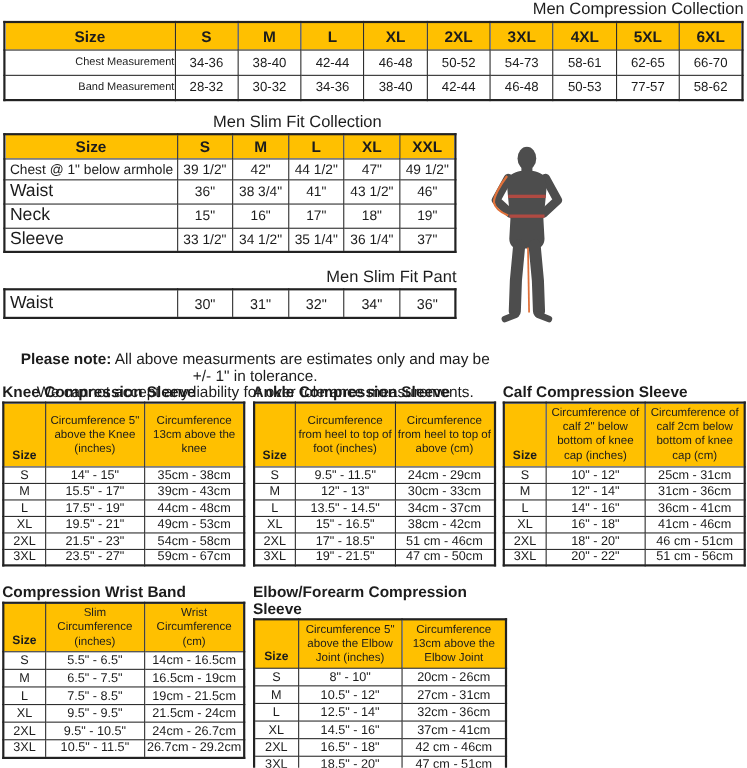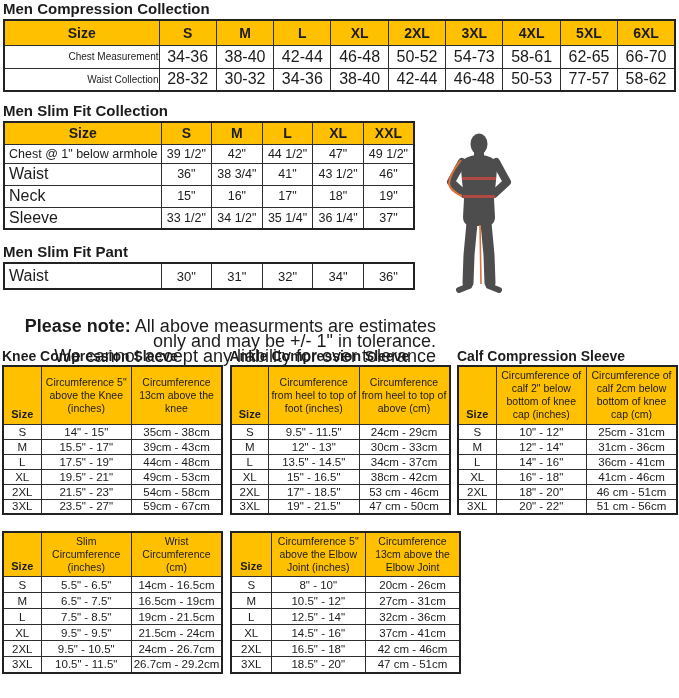--- a/index.html
+++ b/index.html
@@ -8,43 +8,43 @@
     position:relative;width:679px;height:698px;overflow:hidden;
     font-family:"Liberation Sans",sans-serif;color:#1c1c1c;
     --header-bg:#FFC000;--border:#2e2e2e;--fig-body:#4d4d4d;
     --fig-red:#b04a42;--fig-orange:#e0713a;
   }
   .abs{position:absolute}
   table{border-collapse:collapse;table-layout:fixed;background:#fff}
   th,td{border:1px solid var(--border);text-align:center;vertical-align:middle;overflow:hidden;white-space:nowrap}
   thead th{background:var(--header-bg);font-weight:bold}
   table{border:2px solid #222}
-  .tbl-title{font-weight:bold;text-align:left;font-size:15px;line-height:16px;margin-bottom:2px}
+  .tbl-title{font-weight:normal;text-align:right;font-size:15px;line-height:16px;margin-bottom:2px}
 
   
   #sec1{left:3px;top:1px;width:673px}
   .t1{width:673px}
   .t1 th{height:25px;font-size:14px}
-  .t1 td{height:23px;font-size:16px}
+  .t1 td{height:23px;font-size:12px}
   .t1 .row-label{text-align:right;padding-left:4px;font-size:10px}
 
   #sec2{left:3px;top:103px;width:344px}
   .t2{width:412px}
   .t2 th{height:22px;font-size:14px}
   .t2 td{height:22px;font-size:12.5px}
   .t2 .row-label{text-align:left;padding-left:4px;font-size:16px}
   .t2 tbody tr:first-child td{height:19px}
   .t2 tbody tr:first-child .row-label{font-size:12.5px}
 
   #sec3{left:3px;top:244px;width:412px}
   .t3{width:412px}
   .t3 td{height:26px;font-size:13px}
   .t3 .row-label{text-align:left;padding-left:4px;font-size:16px}
 
-  #note{left:4px;top:319px;width:432px;text-align:right;font-size:18px;line-height:15px}
+  #note{left:16px;top:319px;width:432px;text-align:center;font-size:14px;line-height:15px}
   #note b{font-weight:bold}
 
   
   .small-title{font-size:14px;font-weight:bold;line-height:15px;margin-bottom:1px}
   .small{width:100%}
   .small th{font-size:10.5px;font-weight:normal;line-height:13px;white-space:normal;padding:2px 1px}
   .small th.size-th{font-weight:bold;vertical-align:bottom;font-size:11px;padding-bottom:3px}
   .small td{font-size:11.5px}
   #row1{left:2px;top:349px;width:676px;display:flex;justify-content:space-between}
   #row1 .small-tbl{width:221px}
@@ -98,21 +98,21 @@
           <td>38-40</td>
           <td>42-44</td>
           <td>46-48</td>
           <td>50-52</td>
           <td>54-73</td>
           <td>58-61</td>
           <td>62-65</td>
           <td>66-70</td>
         </tr>
         <tr>
-          <td class="row-label">Waist Collection</td>
+          <td class="row-label">Band Measurement</td>
           <td>28-32</td>
           <td>30-32</td>
           <td>34-36</td>
           <td>38-40</td>
           <td>42-44</td>
           <td>46-48</td>
           <td>50-53</td>
           <td>77-57</td>
           <td>58-62</td>
         </tr>
@@ -291,21 +291,21 @@
             <td>34cm - 37cm</td>
           </tr>
           <tr>
             <td class="size-cell">XL</td>
             <td>15" - 16.5"</td>
             <td>38cm - 42cm</td>
           </tr>
           <tr>
             <td class="size-cell">2XL</td>
             <td>17" - 18.5"</td>
-            <td>53 cm - 46cm</td>
+            <td>51 cm - 46cm</td>
           </tr>
           <tr>
             <td class="size-cell">3XL</td>
             <td>19" - 21.5"</td>
             <td>47 cm - 50cm</td>
           </tr>
         </tbody>
     </table>
   </div>
 
@@ -357,20 +357,21 @@
           </tr>
         </tbody>
     </table>
   </div>
 
 </div>
 
 <div id="row2" class="abs">
 
   <div style="width:221px">
+    <div class="small-title">Compression Wrist Band</div>
     <table class="small w221">
       <colgroup>
           <col class="c-size">
           <col>
           <col>
         </colgroup>
       <thead>
         <tr>
           <th class="size-th">Size</th>
           <th>Slim Circumference (inches)</th>
@@ -406,20 +407,21 @@
           <tr>
             <td class="size-cell">3XL</td>
             <td>10.5" - 11.5"</td>
             <td>26.7cm - 29.2cm</td>
           </tr>
         </tbody>
     </table>
   </div>
 
   <div style="width:231px">
+    <div class="small-title">Elbow/Forearm Compression Sleeve</div>
     <table class="small w231 t-elbow">
       <colgroup>
           <col class="c-size">
           <col>
           <col>
         </colgroup>
       <thead>
         <tr>
           <th class="size-th">Size</th>
           <th>Circumference 5" above the Elbow Joint (inches)</th>

